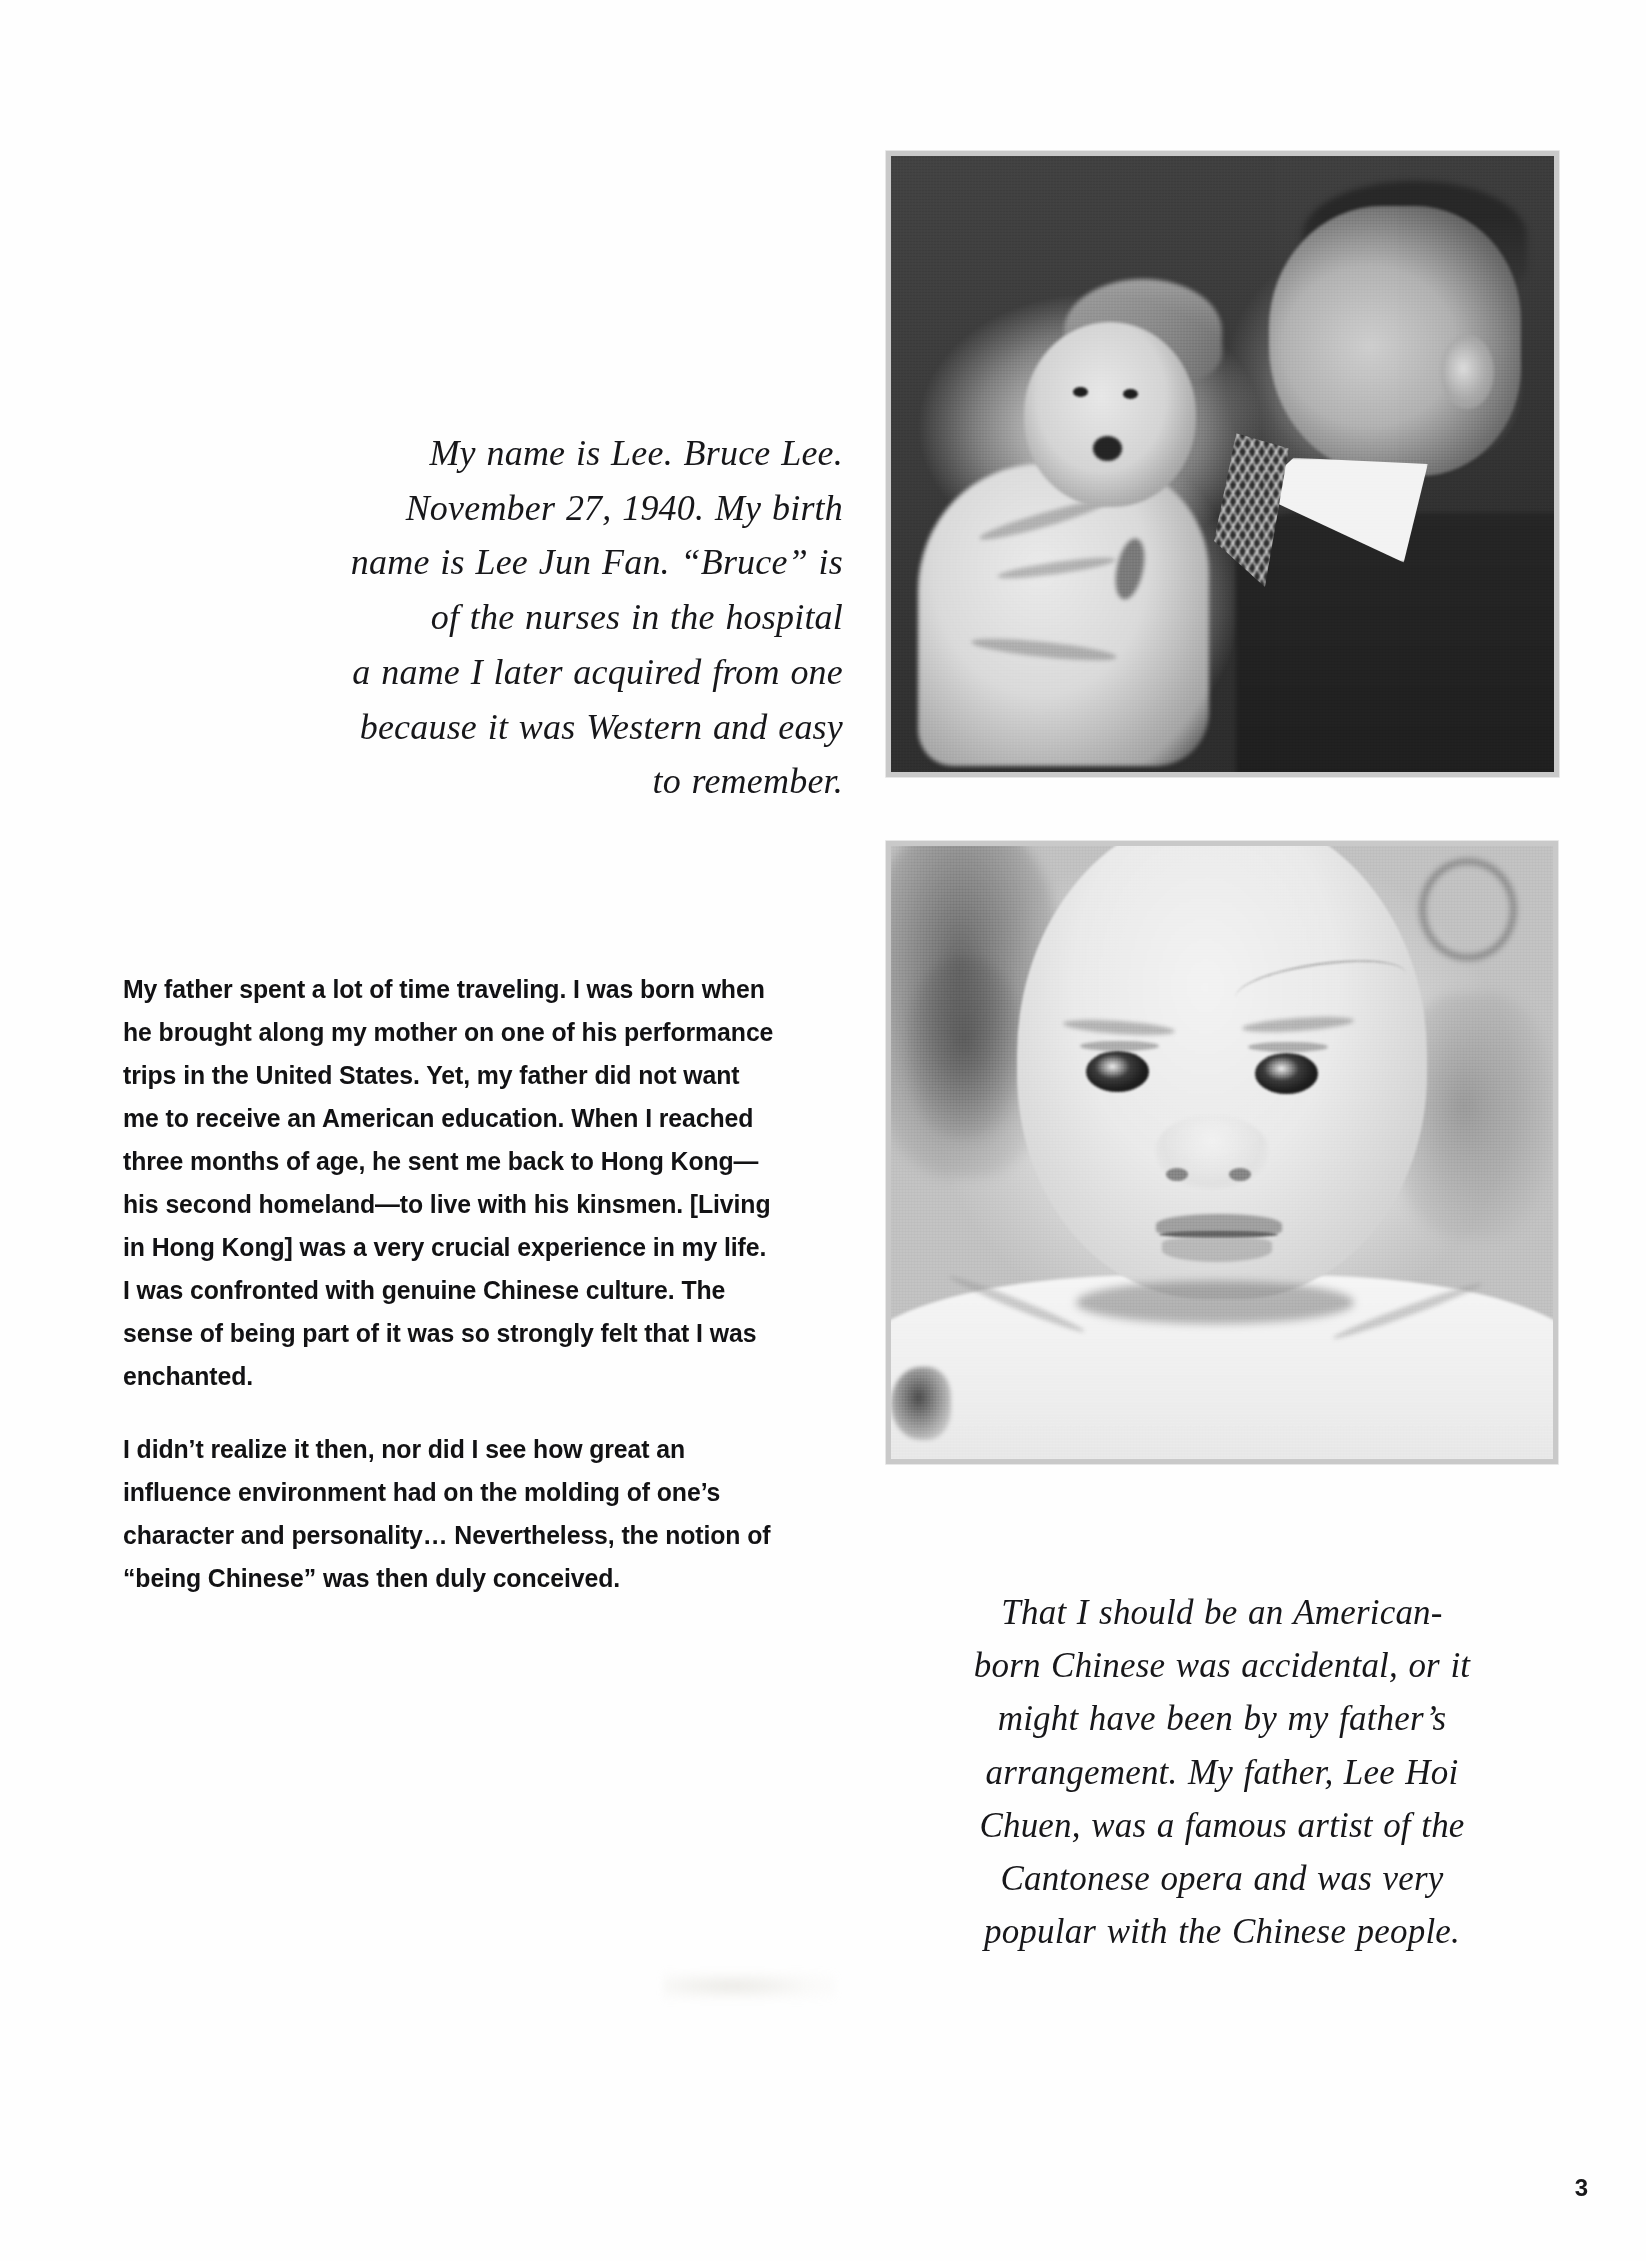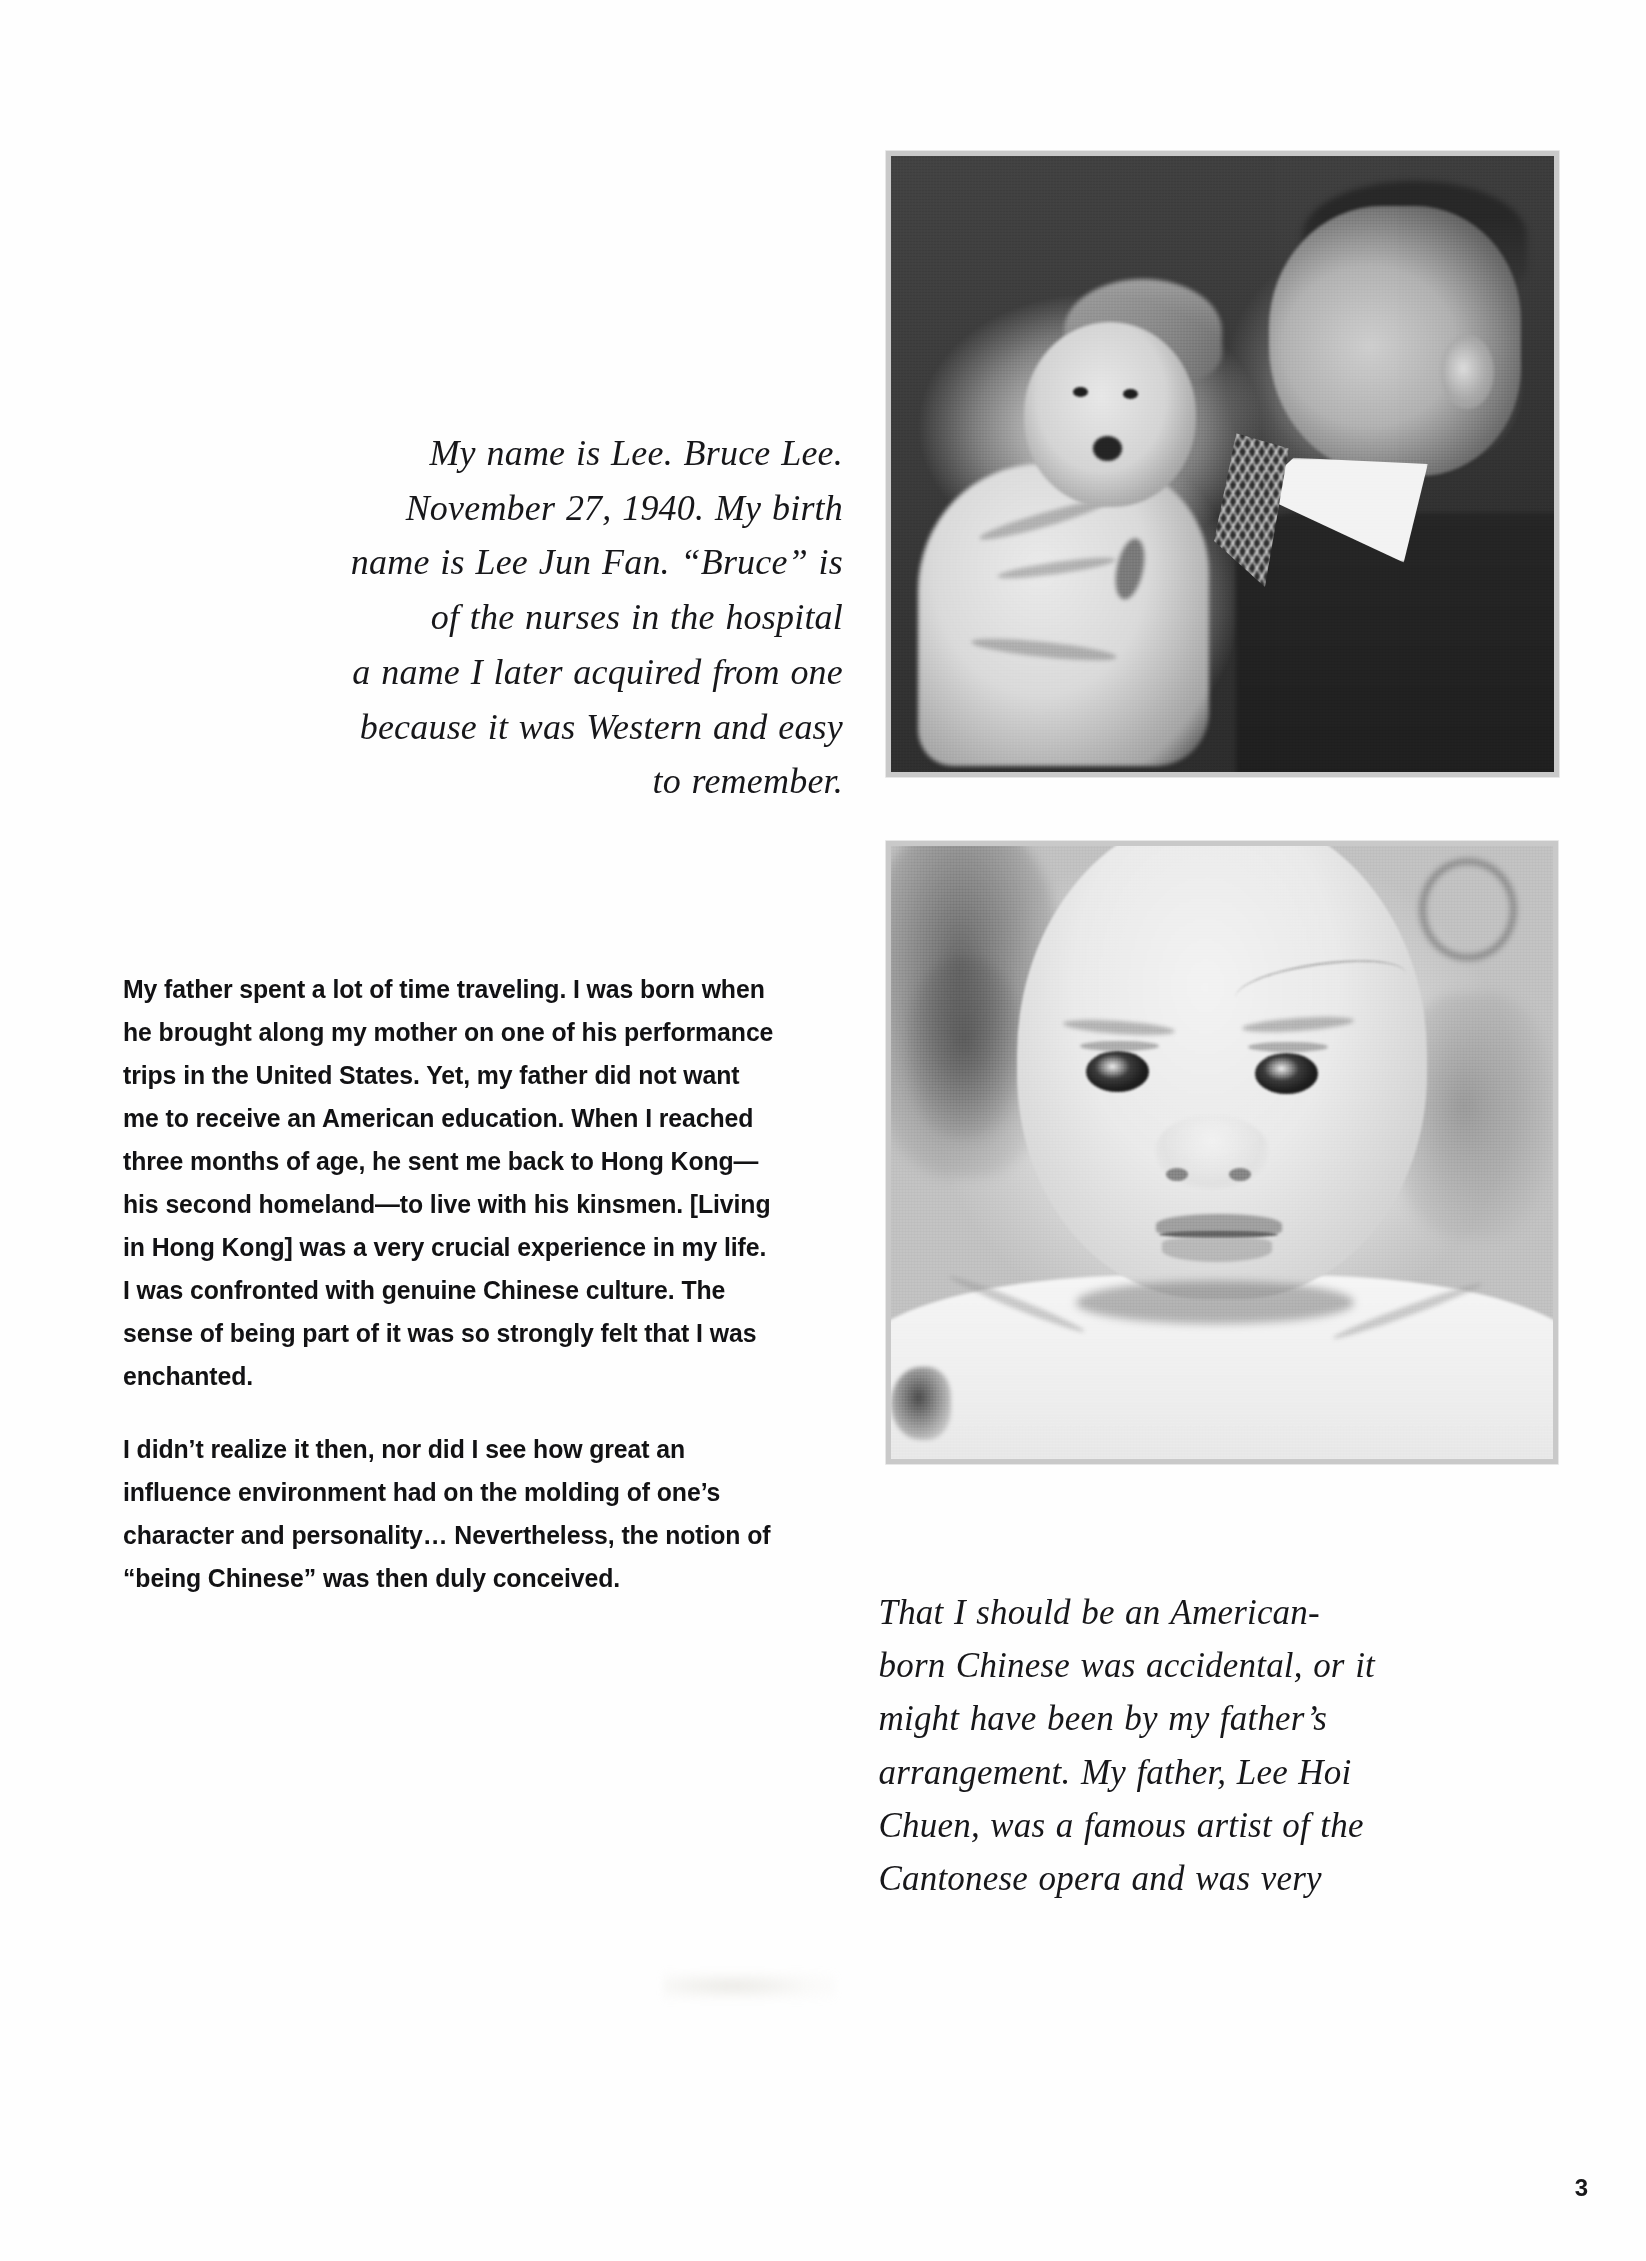--- a/index.html
+++ b/index.html
@@ -396,20 +396,21 @@
     opacity: 0.85;
   }
 
   
 
   .caption-quote {
     position: absolute;
     left: -7.5px;
     top: 1551px;
     width: 687px;
+    text-align: center;
     font-family: "Liberation Serif", "DejaVu Serif", serif;
     font-style: italic;
     font-size: 35px;
     line-height: 1.52;
     color: #17171a;
     letter-spacing: 0.2px;
     word-spacing: 1.5px;
   }
 
   .caption-quote .q-line {
@@ -518,20 +519,21 @@
       </div>
     </figure>
 
     <blockquote class="caption-quote">
       <span class="q-line">That I should be an American-</span>
       <span class="q-line">born Chinese was accidental, or it</span>
       <span class="q-line">might have been by my father’s</span>
       <span class="q-line">arrangement. My father, Lee Hoi</span>
       <span class="q-line">Chuen, was a famous artist of the</span>
       <span class="q-line">Cantonese opera and was very</span>
+      <span class="q-line">popular with the Chinese people.</span>
     </blockquote>
 
   </div>
 
   <div class="scan-smudge"></div>
 
   <div class="page-number">3</div>
 
 </div>
 

